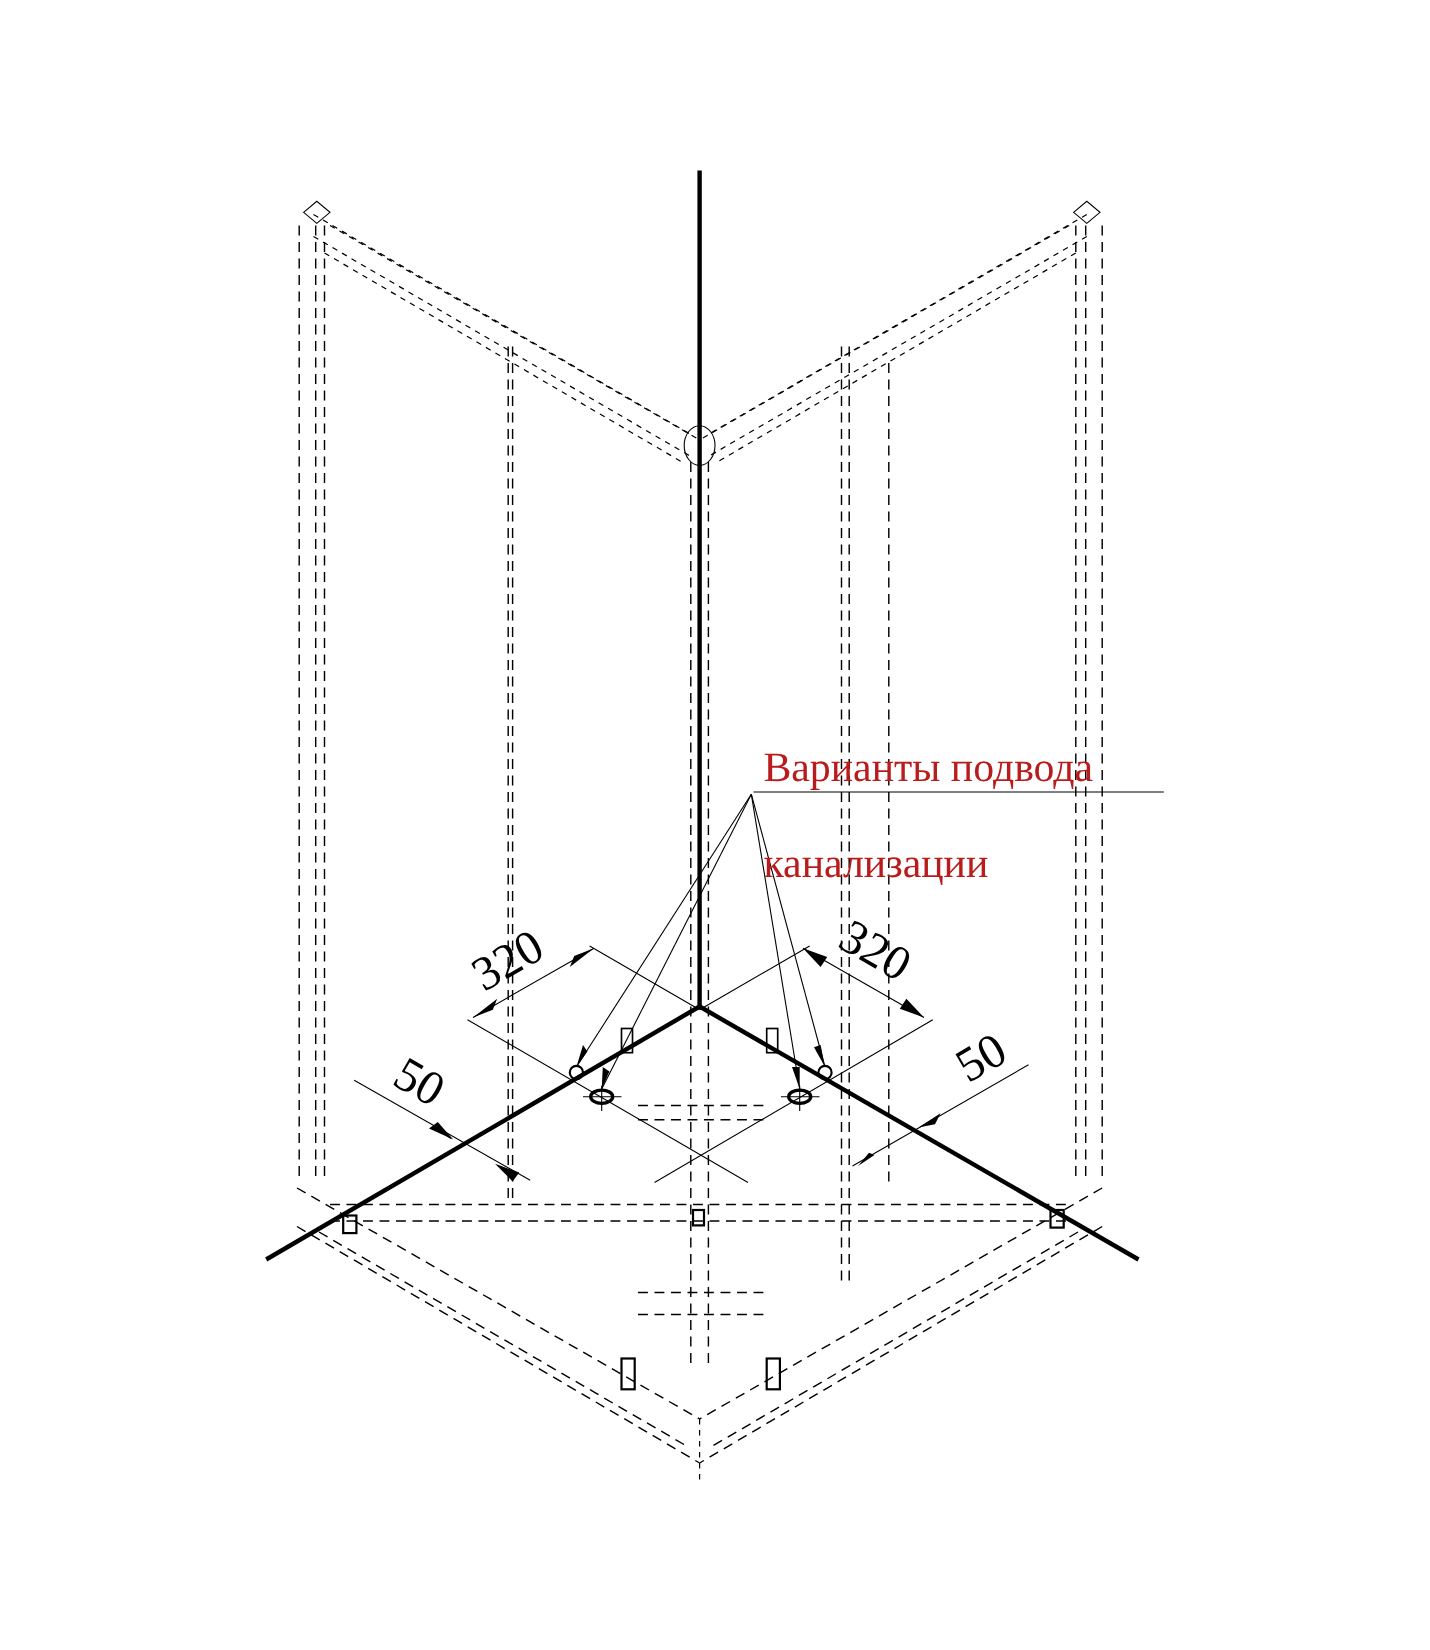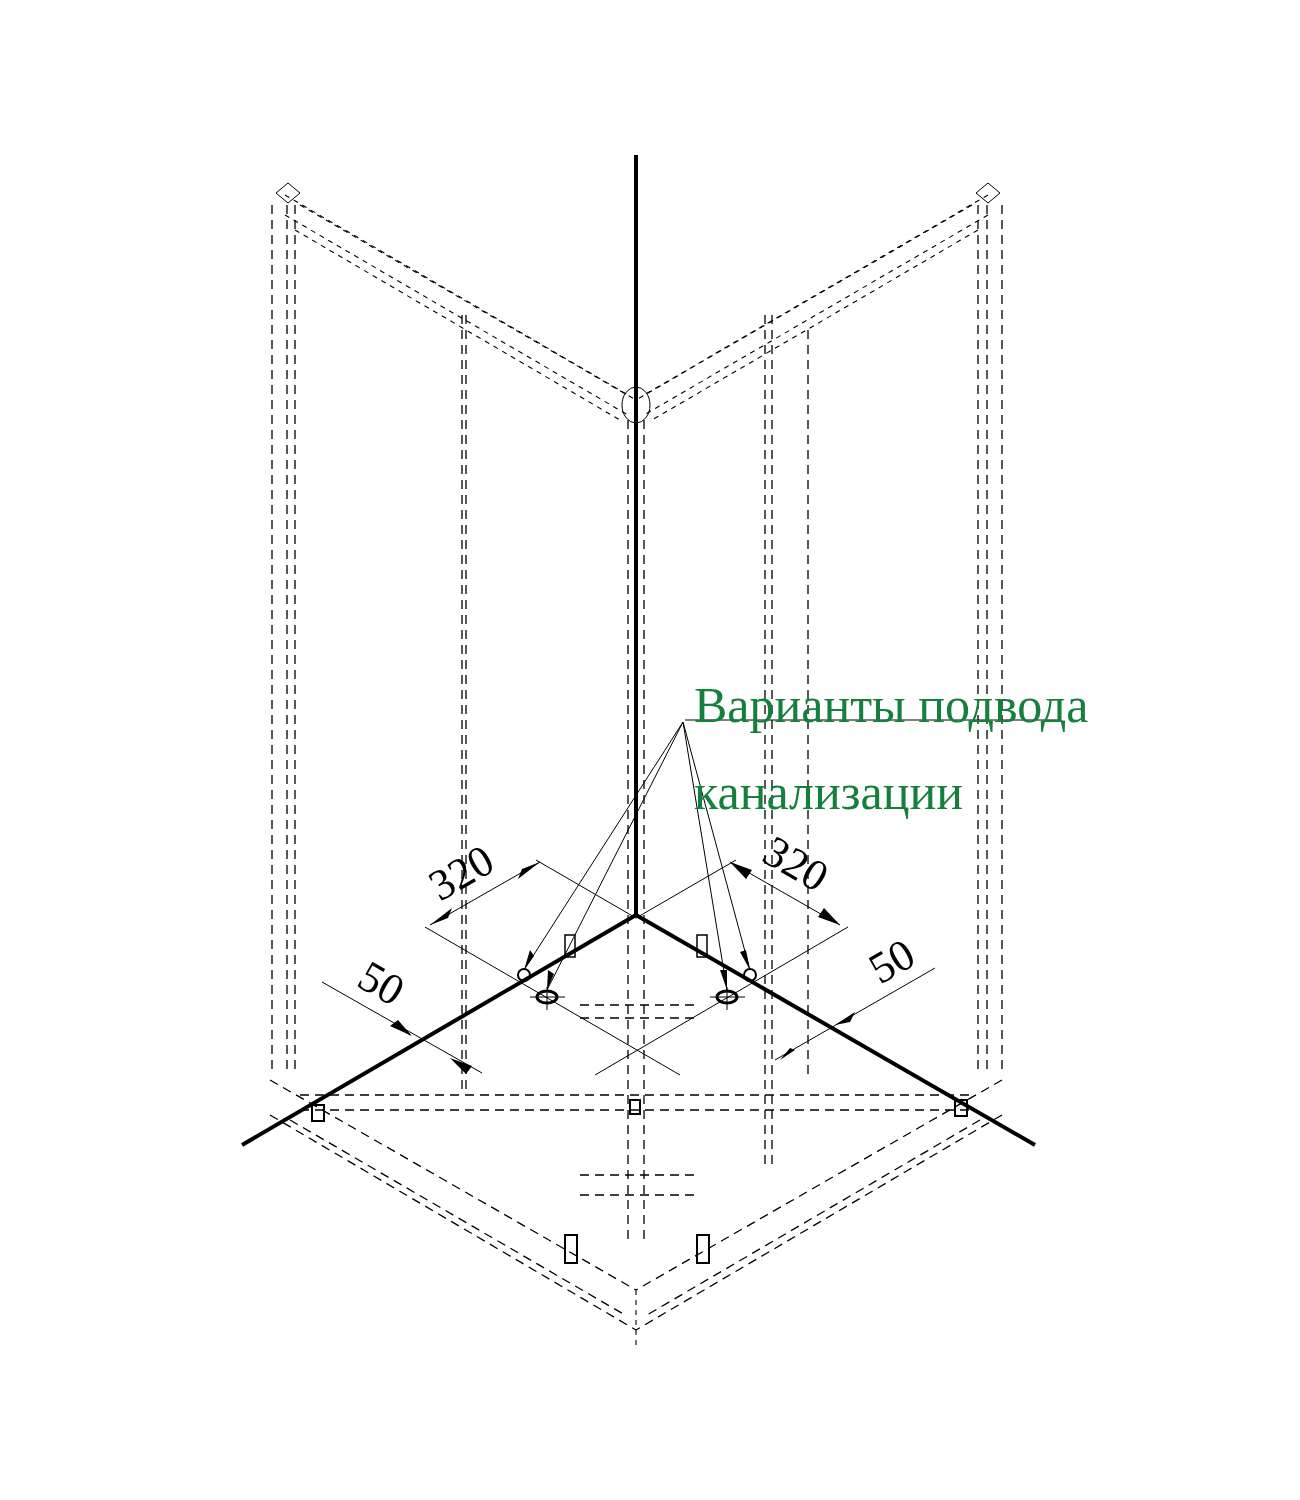--- a/index.html
+++ b/index.html
@@ -3,21 +3,21 @@
 <meta charset="utf-8">
 <style>
   html, body { margin:0; padding:0; background:#ffffff; }
   body { width:1300px; height:1500px; position:relative; overflow:hidden; font-family:"Liberation Serif", serif; }
   svg { position:absolute; left:0; top:0; }
   .dash { stroke:#000; stroke-width:1.3; fill:none; stroke-dasharray:9 6; }
   .dash2 { stroke:#000; stroke-width:1.1; fill:none; stroke-dasharray:5 5; }
   .thick { stroke:#000; stroke-width:4; fill:none; }
   .thin { stroke:#000; stroke-width:1; fill:none; }
   .dimtxt { font-family:"Liberation Serif", serif; font-size:44px; fill:#000; }
-  .label { position:absolute; font-family:"Liberation Serif", serif; font-size:50px; color:#15803d; white-space:nowrap; }
+  .label { position:absolute; font-family:"Liberation Serif", serif; font-size:38px; color:#b91c1c; white-space:nowrap; }
 </style>
 </head>
 <body>
 
 <svg width="1300" height="1500" viewBox="0 0 1300 1500">
 
   <line class="thick" x1="636" y1="155" x2="636" y2="915"></line>
 
   <g>
     <line class="dash2" x1="285" y1="195" x2="628" y2="395"></line>

